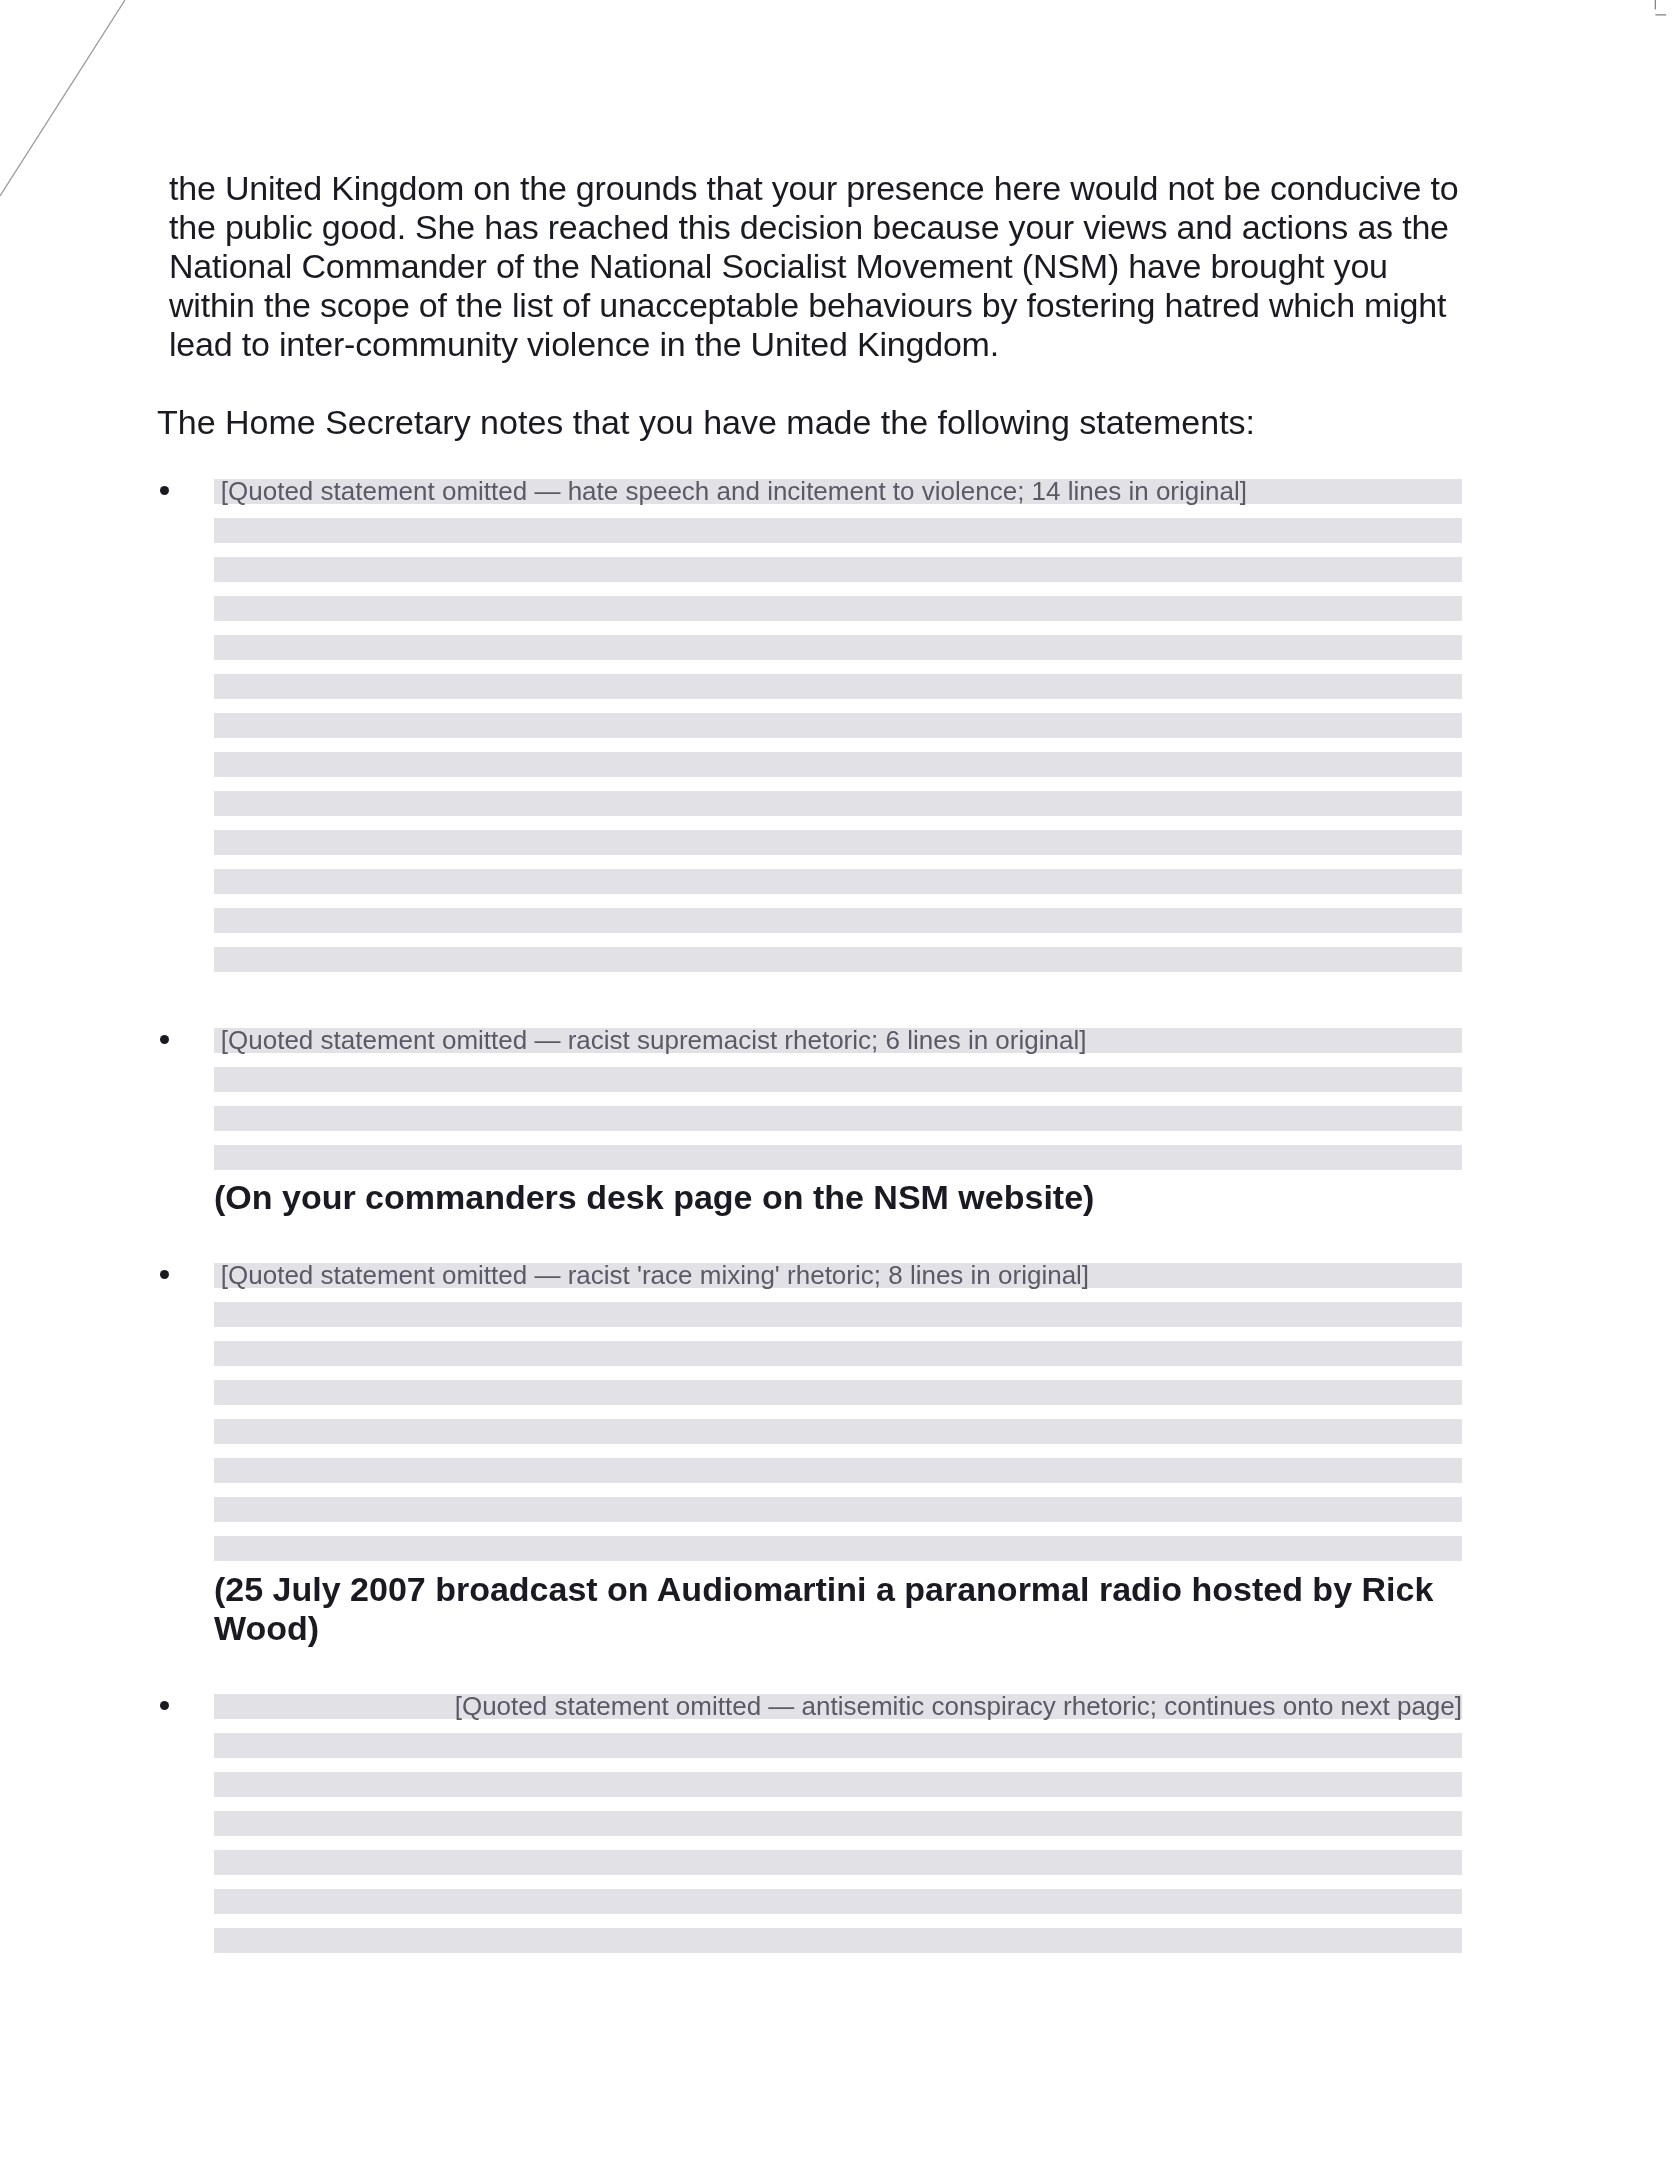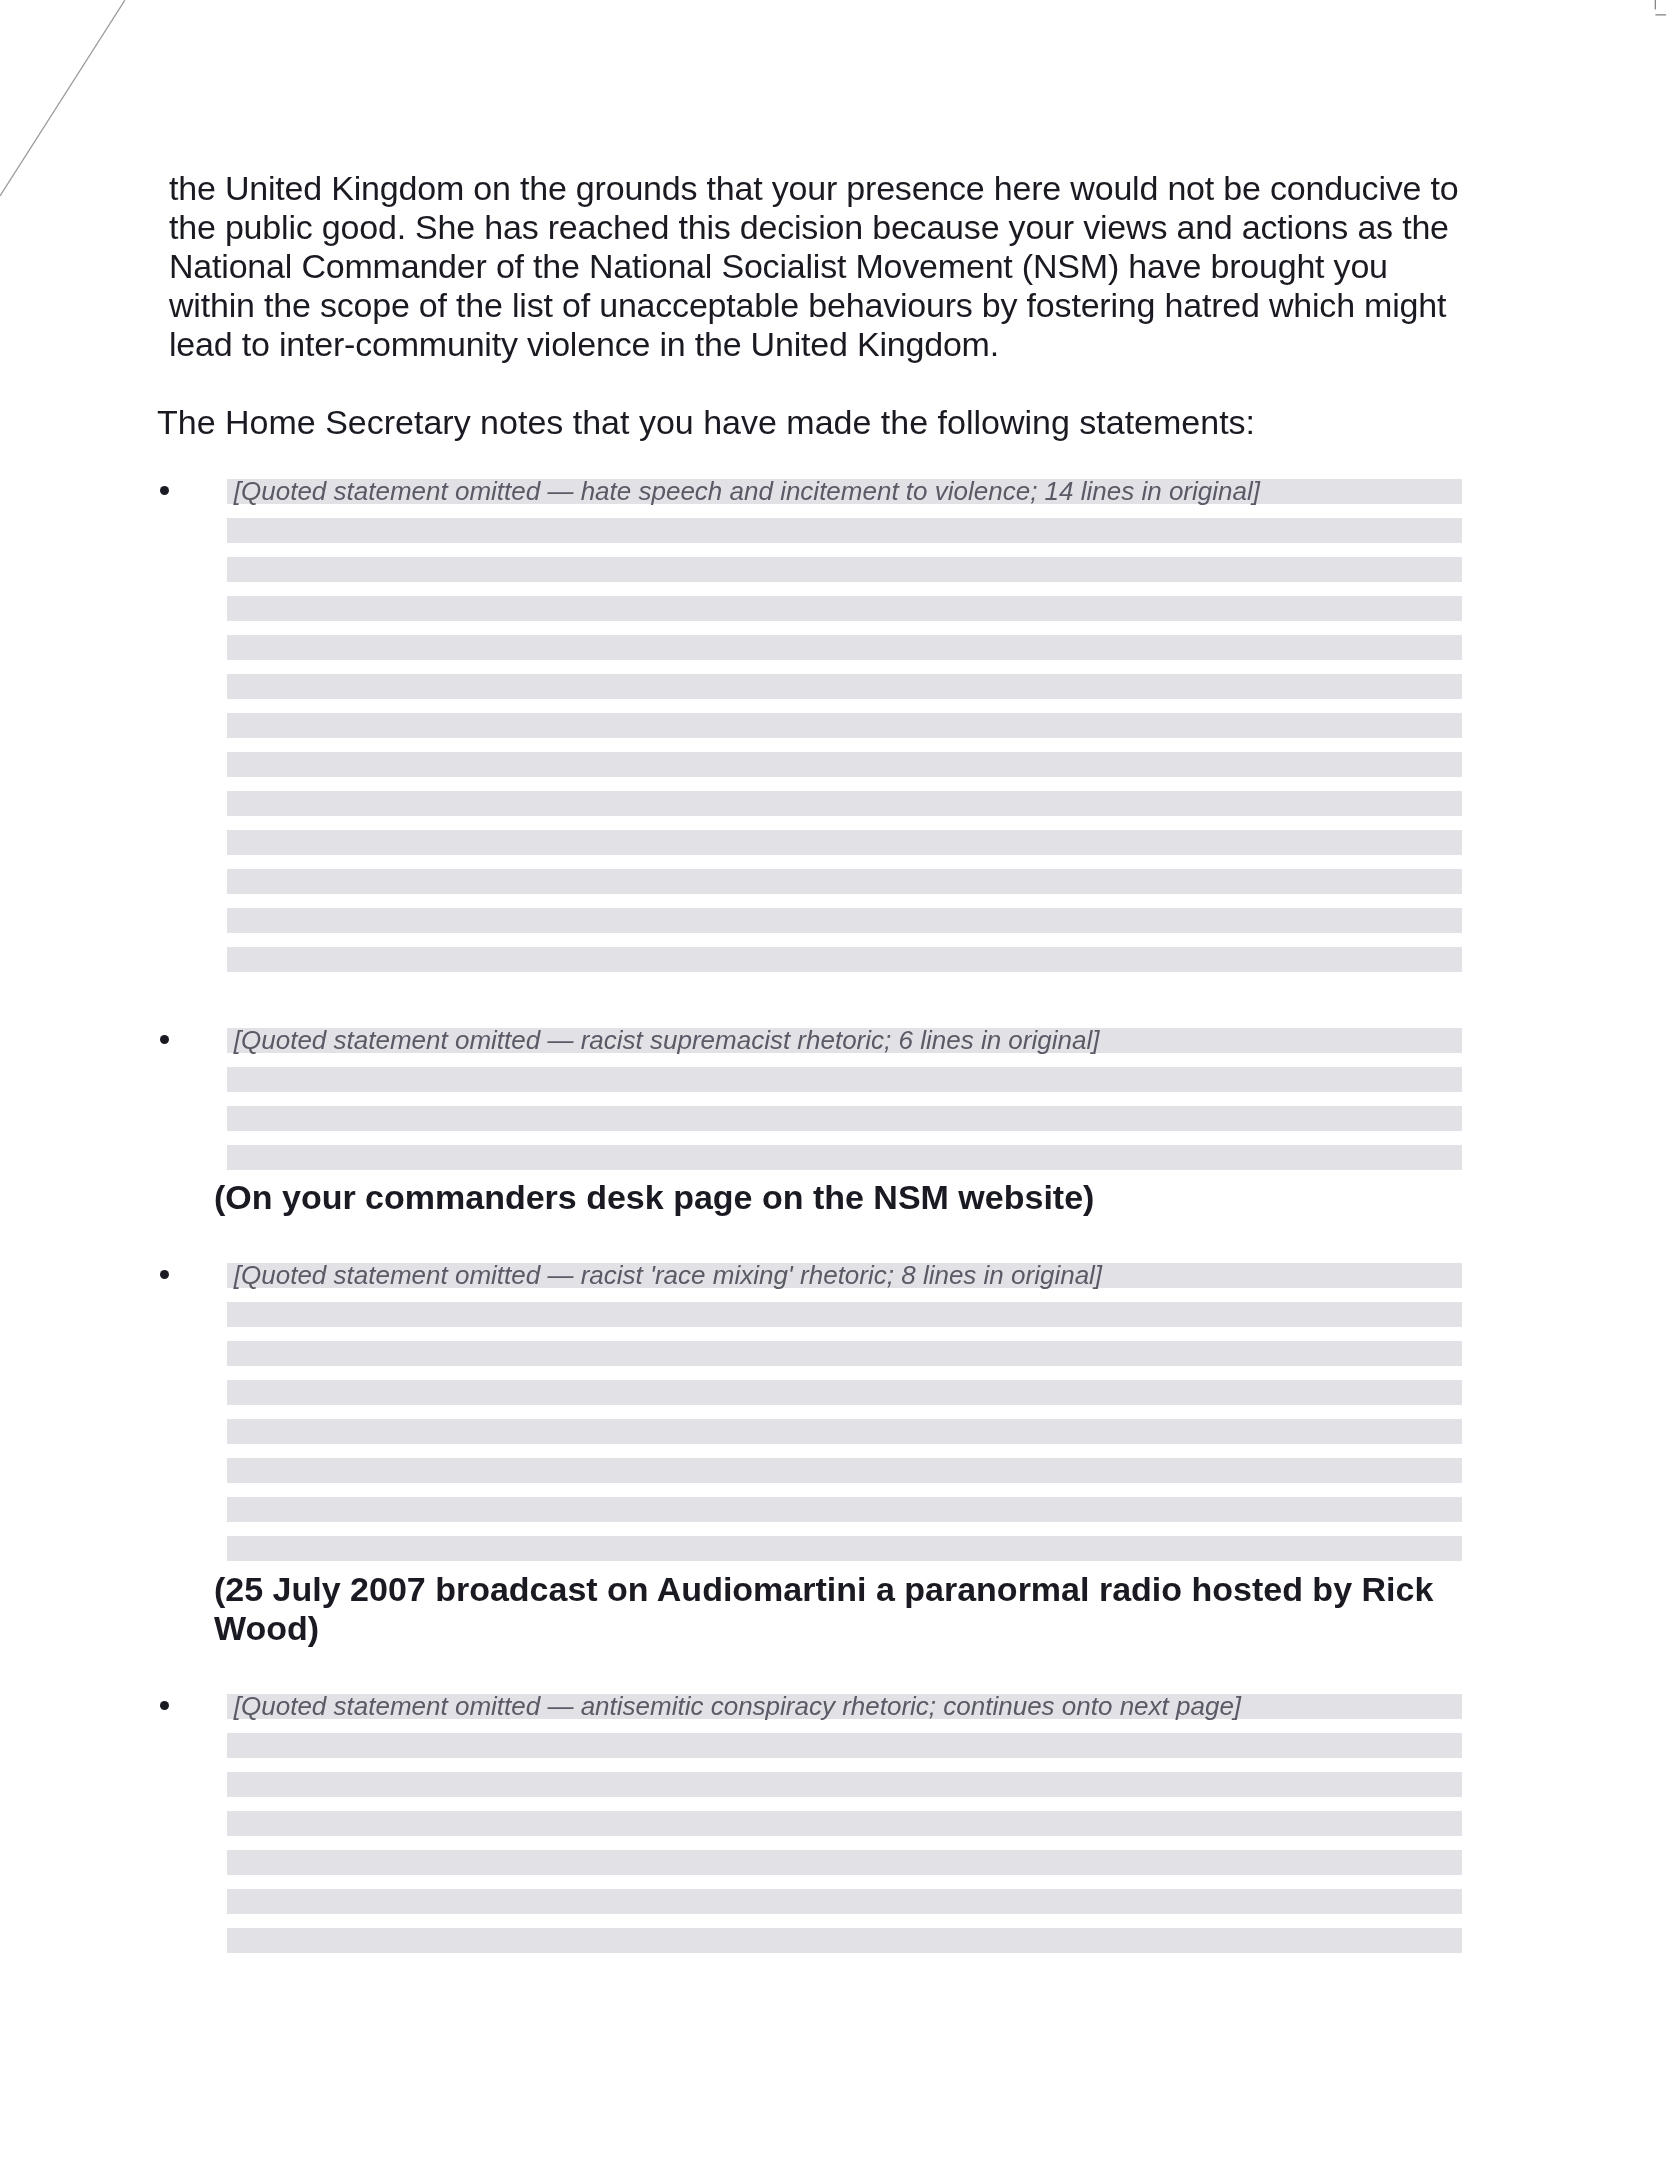--- a/index.html
+++ b/index.html
@@ -66,24 +66,22 @@
     }
     .redact-block {
       display: block;
       background: repeating-linear-gradient(
         to bottom,
         transparent 0px, transparent 6.8px,
         #e2e2e6 6.8px, #e2e2e6 32px,
         transparent 32px, transparent 39px
       );
       color: #5a5a66;
-      font-style: italic;
       font-size: 26px;
       padding-left: 6.8px;
-      margin-left: 13px;
     }
     .source {
       font-weight: bold;
     }
   </style>
 </head>
 <body>
 
 <svg class="scan-edge" viewBox="0 0 200 300">
   <line x1="185" y1="0" x2="0" y2="290" stroke="#9a9aa0" stroke-width="2"></line>
@@ -108,17 +106,17 @@
       <span class="redact-block" style="min-height: 157px;">[Quoted statement omitted — racist supremacist rhetoric; 6 lines in original]</span>
       <span class="source">(On your commanders desk page on the NSM website)</span>
     </li>
     <li class="statement">
       <span class="bullet"></span>
       <span class="redact-block" style="min-height: 314px;">[Quoted statement omitted — racist 'race mixing' rhetoric; 8 lines in original]</span>
       <span class="source">(25 July 2007 broadcast on Audiomartini a paranormal radio hosted by Rick Wood)</span>
     </li>
     <li class="statement">
       <span class="bullet"></span>
-      <span class="redact-block" style="min-height: 275px;">[Quoted statement omitted — antisemitic conspiracy rhetoric; continues onto next page]</span>
+      <span class="redact-block" style="min-height: 275px; text-align: right;">[Quoted statement omitted — antisemitic conspiracy rhetoric; continues onto next page]</span>
     </li>
   </ul>
 </div>
 
 
 </body></html>

